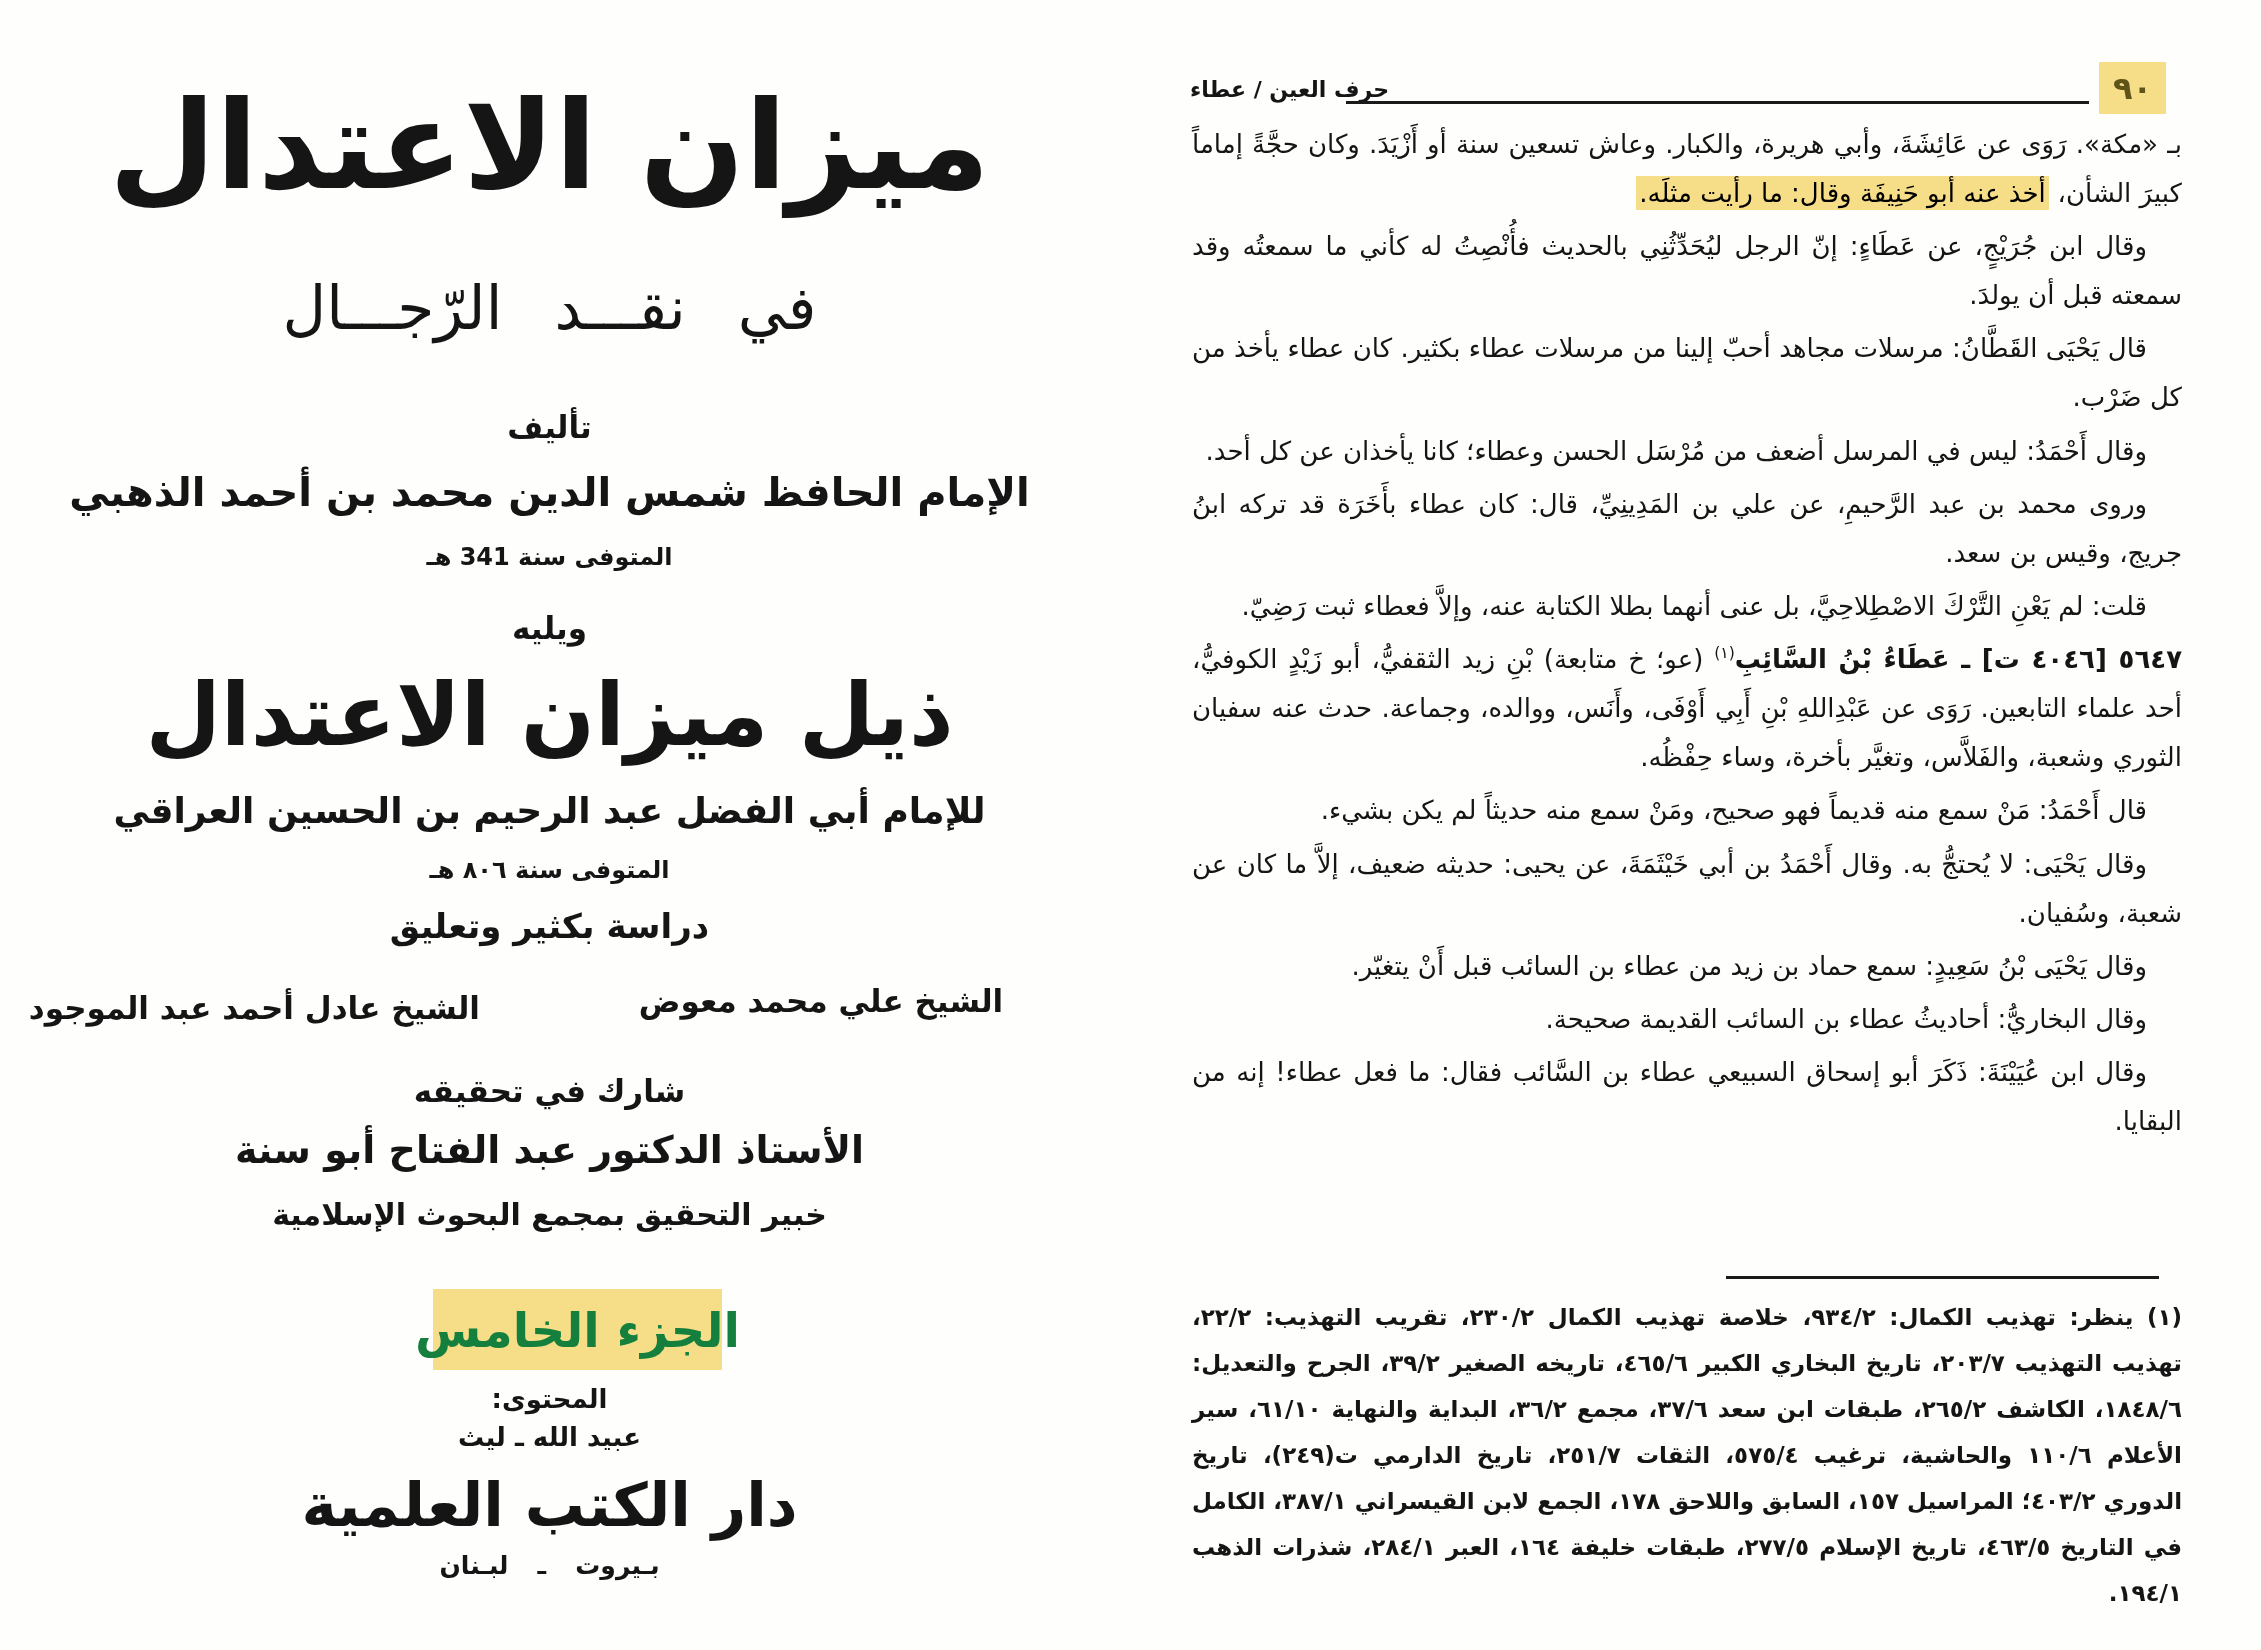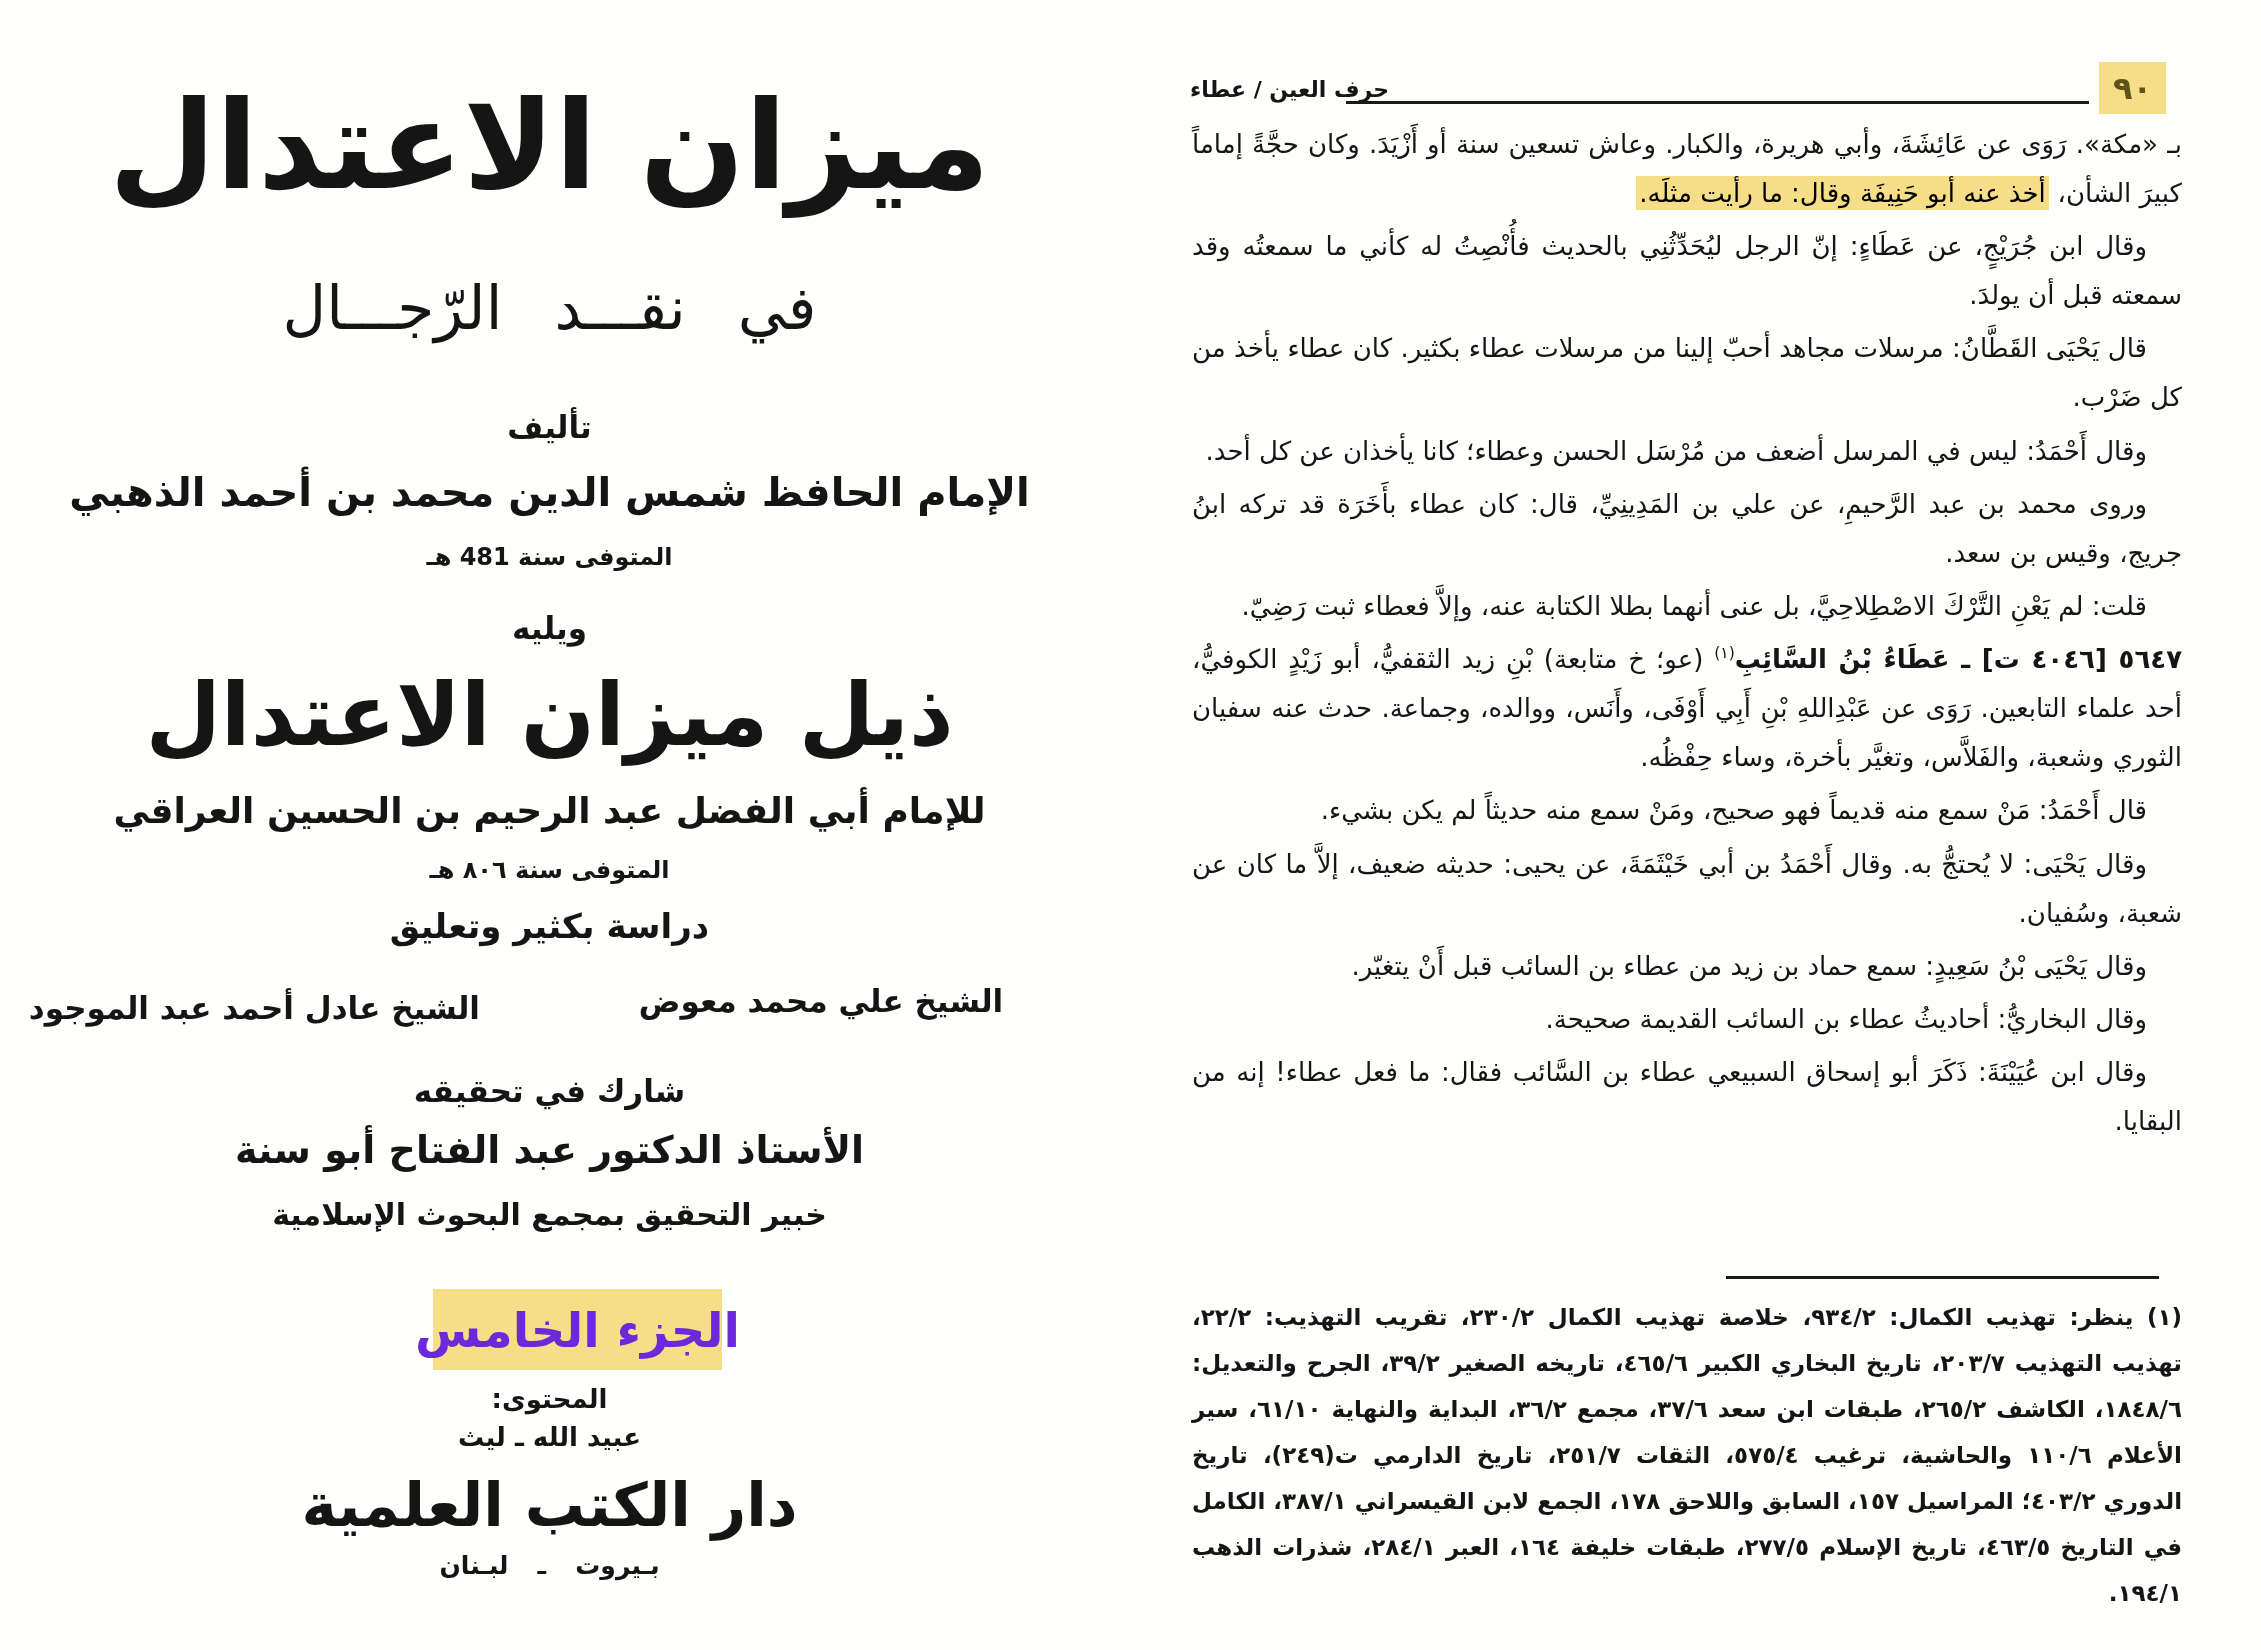--- a/index.html
+++ b/index.html
@@ -24,21 +24,21 @@
   .study-label{top:906px;font-size:34px;font-weight:bold;}
   .editor-right{position:absolute;left:635px;top:983px;width:372px;text-align:center;font-size:31px;font-weight:bold;white-space:nowrap;}
   .editor-left{position:absolute;left:96px;top:990px;width:384px;text-align:right;font-size:31px;font-weight:bold;white-space:nowrap;}
   .participation-label{top:1073px;font-size:31px;font-weight:bold;}
   .contributor-name{top:1128px;font-size:38px;font-weight:bold;}
   .contributor-role-1{top:1197px;font-size:30px;font-weight:bold;}
   .contributor-role-2{top:1229px;font-size:23px;font-weight:bold;}
   .volume-badge{
     position:absolute;left:433px;top:1289px;width:289px;height:81px;
     background:#f6dd87;display:flex;align-items:center;justify-content:center;
-    font-size:48px;font-weight:bold;color:#6d28d9;white-space:nowrap;
+    font-size:48px;font-weight:bold;color:#15803d;white-space:nowrap;
   }
   .contents-label{top:1384px;font-size:26px;font-weight:bold;}
   .contents-range{top:1422px;font-size:26px;font-weight:bold;}
   .publisher-logo{top:1470px;font-size:60px;font-weight:bold;}
   .publisher-location{top:1551px;font-size:25px;font-weight:bold;word-spacing:20.4px;}
   
   .right-page{position:absolute;left:1067px;top:0;width:1194px;height:1356px;background:#fefefc;}
   .rp-header-label{position:absolute;left:123px;top:77px;font-size:22px;font-weight:bold;white-space:nowrap;}
   .rp-header-rule{position:absolute;left:279px;top:101px;width:743px;height:3px;background:#1a1a1a;}
   .page-number-badge{
@@ -64,21 +64,21 @@
 </head>
 <body>
 
 <div class="canvas">
 
   <div class="left-page">
     <div class="lp main-title">ميزان الاعتدال</div>
     <div class="lp main-subtitle">في نقـــد الرّجـــال</div>
     <div class="lp byline-label">تأليف</div>
     <div class="lp author-name">الإمام الحافظ شمس الدين محمد بن أحمد الذهبي</div>
-    <div class="lp author-death">المتوفى سنة 481 هـ</div>
+    <div class="lp author-death">المتوفى سنة 341 هـ</div>
     <div class="lp followed-by">ويليه</div>
     <div class="lp appendix-title">ذيل ميزان الاعتدال</div>
     <div class="lp appendix-author">للإمام أبي الفضل عبد الرحيم بن الحسين العراقي</div>
     <div class="lp appendix-death">المتوفى سنة ٨٠٦ هـ</div>
     <div class="lp study-label">دراسة بكثير وتعليق</div>
     <div class="editor-right">الشيخ علي محمد معوض</div>
     <div class="editor-left">الشيخ عادل أحمد عبد الموجود</div>
     <div class="lp participation-label">شارك في تحقيقه</div>
     <div class="lp contributor-name">الأستاذ الدكتور عبد الفتاح أبو سنة</div>
     <div class="lp contributor-role-1">خبير التحقيق بمجمع البحوث الإسلامية</div>

